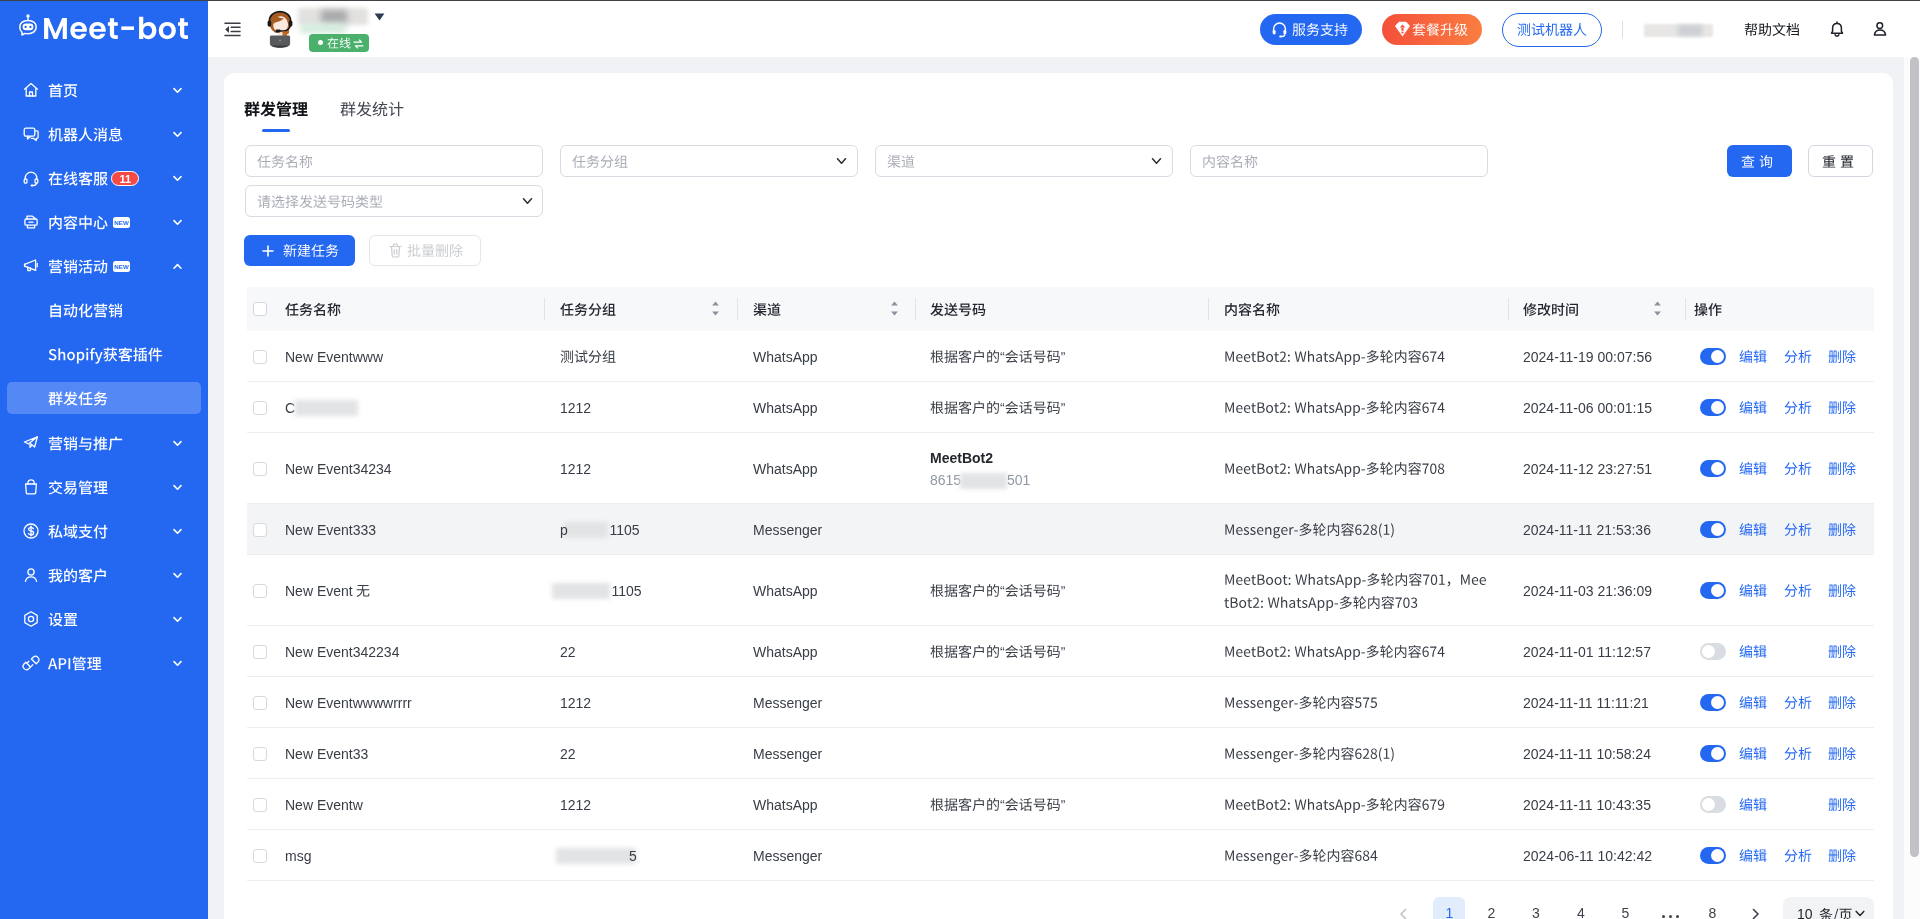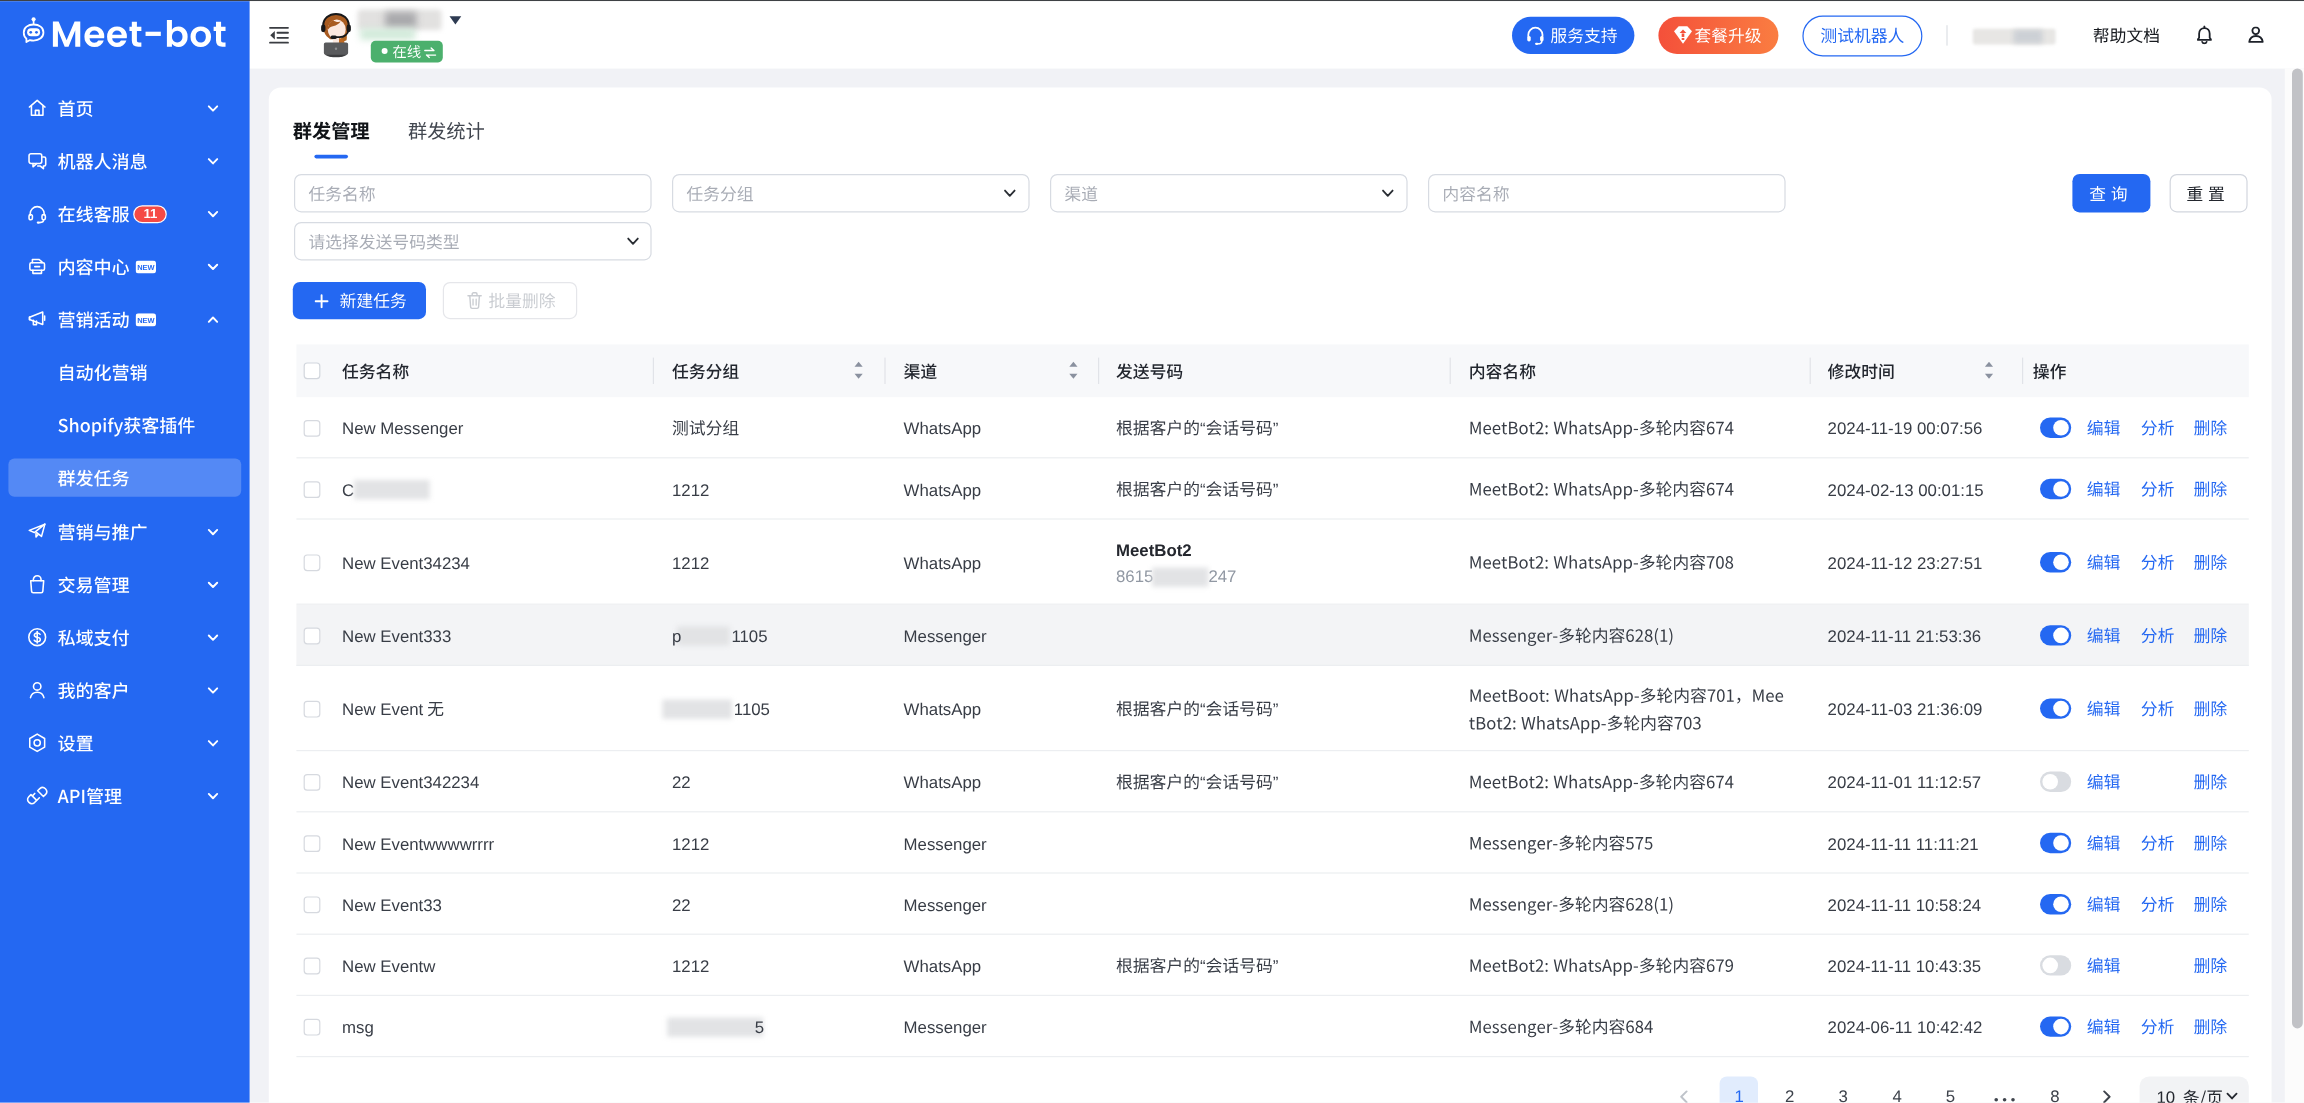--- a/index.html
+++ b/index.html
@@ -710,21 +710,21 @@
       <path d="M4.5 15.6 1.1 11.4h6.8z" fill="#8a919f"></path>
     </svg>
     <div class="" style="left:544.0px;top:298px;width:1px;height:22px;background:#e1e3e8"></div>
     <div class="" style="left:737.0px;top:298px;width:1px;height:22px;background:#e1e3e8"></div>
     <div class="" style="left:914.5px;top:298px;width:1px;height:22px;background:#e1e3e8"></div>
     <div class="" style="left:1208.0px;top:298px;width:1px;height:22px;background:#e1e3e8"></div>
     <div class="" style="left:1508.0px;top:298px;width:1px;height:22px;background:#e1e3e8"></div>
     <div class="" style="left:1685.0px;top:298px;width:1px;height:22px;background:#e1e3e8"></div>
     <div class="" style="left:247px;top:381.0px;width:1627px;height:1px;background:#eceef1"></div>
     <div class="" style="left:253.0px;top:349.5px;width:14.0px;height:14.0px;background:#fff;border:1.5px solid #d6d9df;border-radius:3px;box-sizing:border-box"></div>
-    <div style="position:absolute;left:285.0px;top:347.5px;font:400 14.0px &quot;Liberation Sans&quot;,sans-serif;color:#383d46;letter-spacing:0;white-space:nowrap;line-height:18px">New Messenger</div>
+    <div style="position:absolute;left:285.0px;top:347.5px;font:400 14.0px &quot;Liberation Sans&quot;,sans-serif;color:#383d46;letter-spacing:0;white-space:nowrap;line-height:18px">New Eventwww</div>
     <svg class="tr " style="left:560.0px;top:346.0px;" width="57" height="21" viewBox="0 0 57 21" fill="#383d46">
       <g transform="translate(0,15.82) scale(0.014000,-0.014000)">
         <use href="#g70" x="0"></use>
         <use href="#g71" x="1000"></use>
         <use href="#g90" x="2000"></use>
         <use href="#g91" x="3000"></use>
       </g>
     </svg>
     <div style="position:absolute;left:753.0px;top:347.5px;font:400 14.0px &quot;Liberation Sans&quot;,sans-serif;color:#383d46;letter-spacing:0;white-space:nowrap;line-height:18px">WhatsApp</div>
     <svg class="tr " style="left:930.0px;top:346.0px;" width="137" height="21" viewBox="0 0 137 21" fill="#383d46">
@@ -835,21 +835,21 @@
         <use href="#g151" x="9771"></use>
         <use href="#g152" x="10118"></use>
         <use href="#g153" x="11118"></use>
         <use href="#g94" x="12118"></use>
         <use href="#g95" x="13118"></use>
         <use href="#g154" x="14118"></use>
         <use href="#g155" x="14673"></use>
         <use href="#g156" x="15228"></use>
       </g>
     </svg>
-    <div style="position:absolute;left:1523.0px;top:398.5px;font:400 14.0px &quot;Liberation Sans&quot;,sans-serif;color:#383d46;letter-spacing:0;white-space:nowrap;line-height:18px">2024-02-13 00:01:15</div>
+    <div style="position:absolute;left:1523.0px;top:398.5px;font:400 14.0px &quot;Liberation Sans&quot;,sans-serif;color:#383d46;letter-spacing:0;white-space:nowrap;line-height:18px">2024-11-06 00:01:15</div>
     <div class="" style="left:1700.0px;top:399.0px;width:25.5px;height:17.0px;background:#2468f2;border-radius:9px"></div>
     <div class="" style="left:1710.5px;top:401.0px;width:13px;height:13px;background:#fff;border-radius:50%"></div>
     <svg class="tr " style="left:1739.0px;top:397.0px;" width="29" height="21" viewBox="0 0 29 21" fill="#2468f2">
       <g transform="translate(0,15.82) scale(0.014000,-0.014000)">
         <use href="#g157" x="0"></use>
         <use href="#g158" x="1000"></use>
       </g>
     </svg>
     <svg class="tr " style="left:1784.0px;top:397.0px;" width="29" height="21" viewBox="0 0 29 21" fill="#2468f2">
       <g transform="translate(0,15.82) scale(0.014000,-0.014000)">
@@ -864,21 +864,21 @@
       </g>
     </svg>
     <div class="" style="left:247px;top:503.0px;width:1627px;height:1px;background:#eceef1"></div>
     <div class="" style="left:253.0px;top:461.5px;width:14.0px;height:14.0px;background:#fff;border:1.5px solid #d6d9df;border-radius:3px;box-sizing:border-box"></div>
     <div style="position:absolute;left:285.0px;top:459.5px;font:400 14.0px &quot;Liberation Sans&quot;,sans-serif;color:#383d46;letter-spacing:0;white-space:nowrap;line-height:18px">New Event34234</div>
     <div style="position:absolute;left:560.0px;top:459.5px;font:400 14.0px &quot;Liberation Sans&quot;,sans-serif;color:#383d46;letter-spacing:0;white-space:nowrap;line-height:18px">1212</div>
     <div style="position:absolute;left:753.0px;top:459.5px;font:400 14.0px &quot;Liberation Sans&quot;,sans-serif;color:#383d46;letter-spacing:0;white-space:nowrap;line-height:18px">WhatsApp</div>
     <div style="position:absolute;left:930.0px;top:448.5px;font:700 14.0px &quot;Liberation Sans&quot;,sans-serif;color:#24272e;letter-spacing:0;white-space:nowrap;line-height:18px">MeetBot2</div>
     <div style="position:absolute;left:930.0px;top:471.0px;font:400 14.0px &quot;Liberation Sans&quot;,sans-serif;color:#9198a3;letter-spacing:0;white-space:nowrap;line-height:18px">8615</div>
     <div class="" style="left:960.0px;top:472.5px;width:47.0px;height:16.0px;background:#e2e3e5;filter:blur(2px)"></div>
-    <div style="position:absolute;left:1007.0px;top:471.0px;font:400 14.0px &quot;Liberation Sans&quot;,sans-serif;color:#9198a3;letter-spacing:0;white-space:nowrap;line-height:18px">247</div>
+    <div style="position:absolute;left:1007.0px;top:471.0px;font:400 14.0px &quot;Liberation Sans&quot;,sans-serif;color:#9198a3;letter-spacing:0;white-space:nowrap;line-height:18px">501</div>
     <svg class="tr " style="left:1224.0px;top:458.0px;" width="222" height="21" viewBox="0 0 222 21" fill="#383d46">
       <g transform="translate(0,15.82) scale(0.014000,-0.014000)">
         <use href="#g138" x="0"></use>
         <use href="#g139" x="812"></use>
         <use href="#g139" x="1366"></use>
         <use href="#g140" x="1920"></use>
         <use href="#g141" x="2297"></use>
         <use href="#g142" x="2954"></use>
         <use href="#g140" x="3560"></use>
         <use href="#g143" x="3937"></use>

